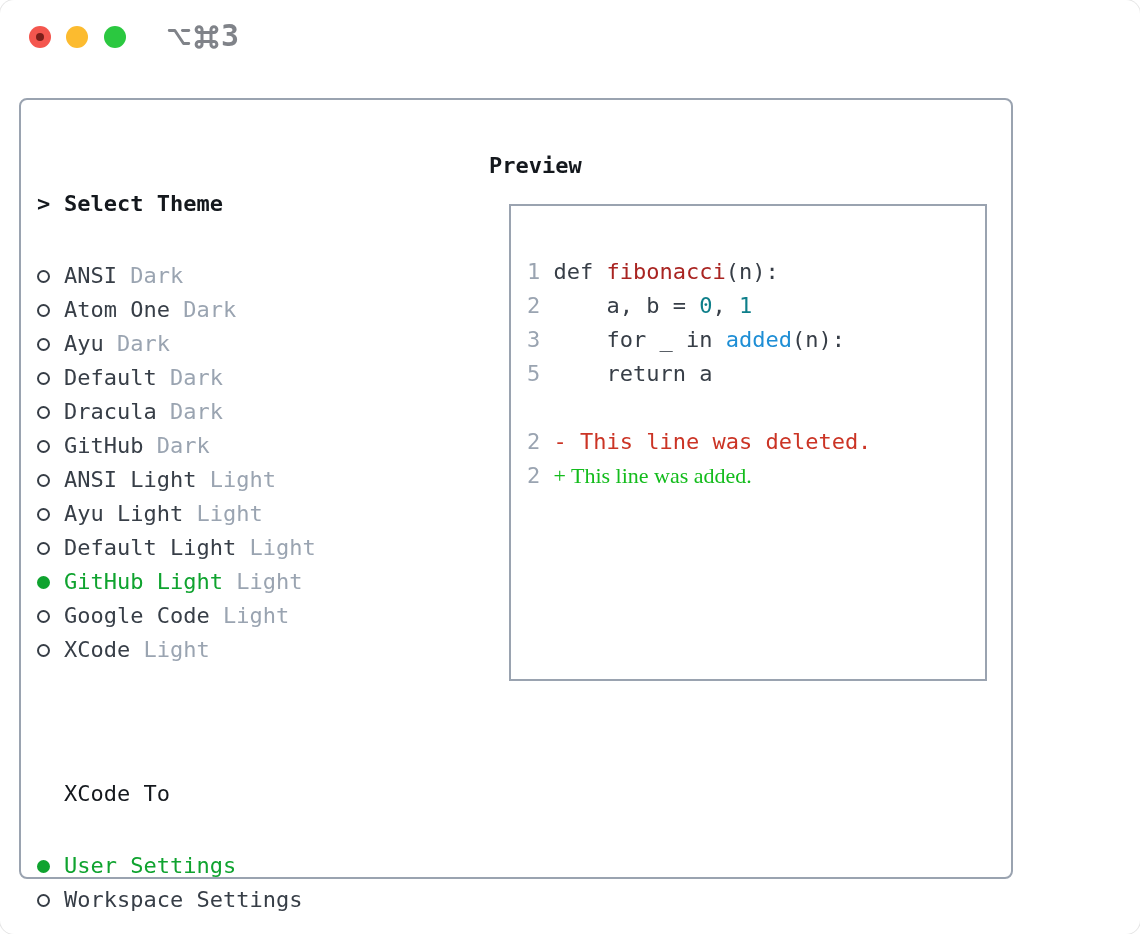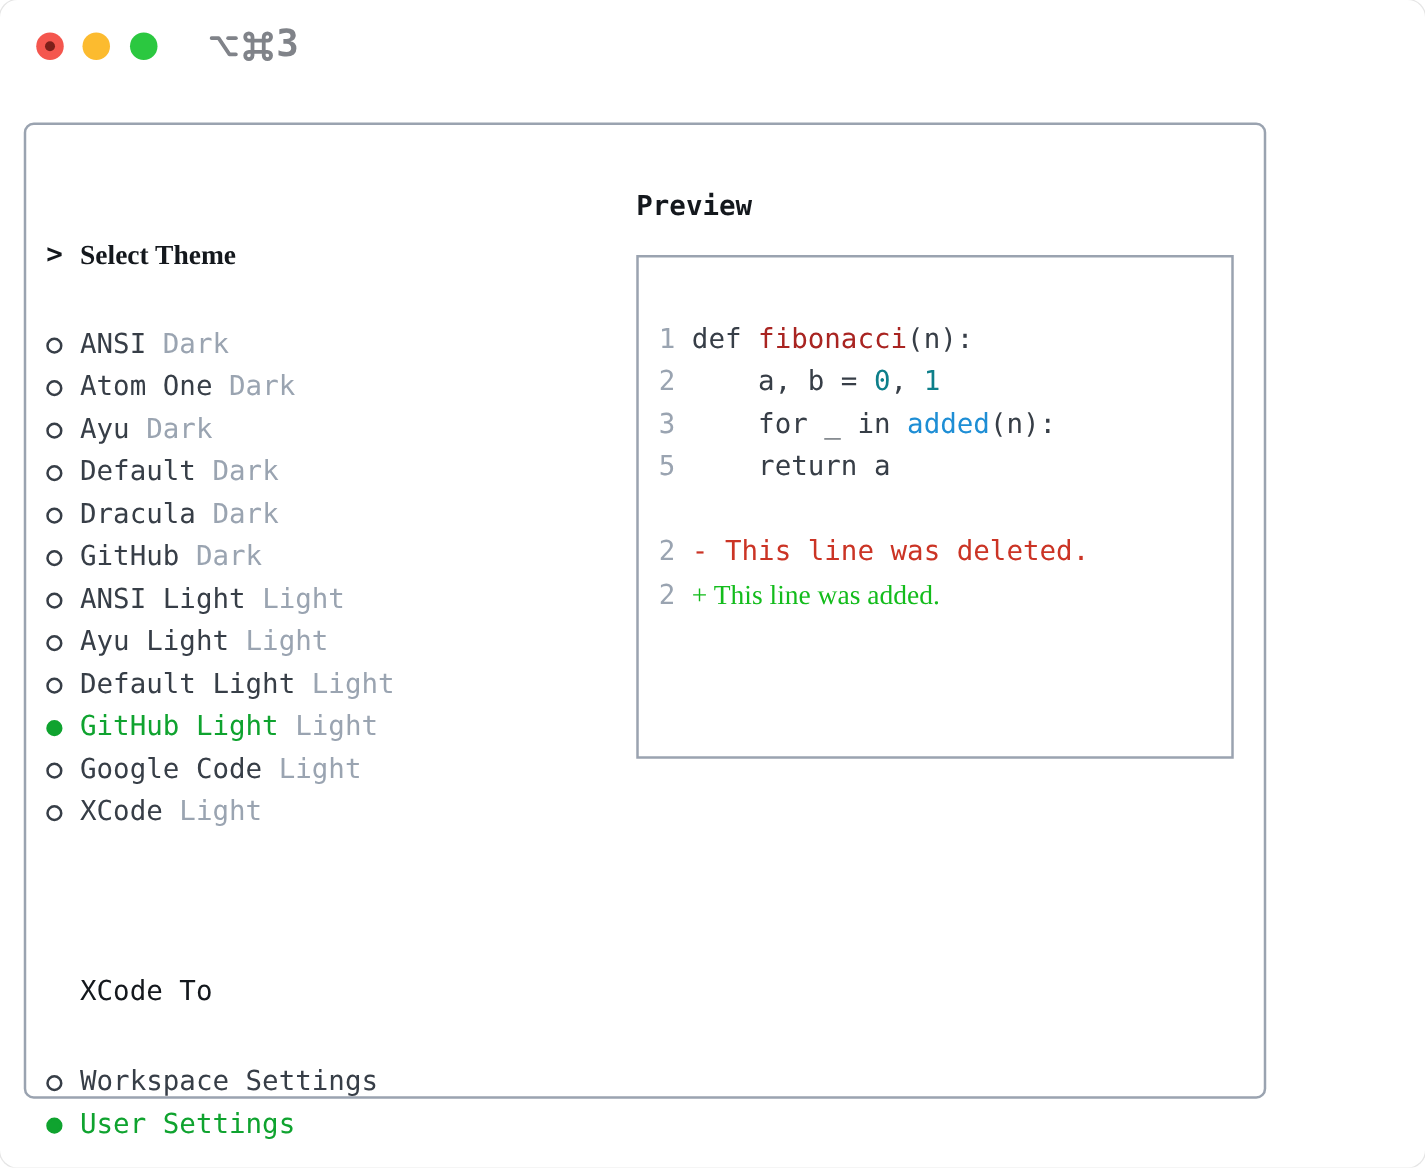--- a/index.html
+++ b/index.html
@@ -20,31 +20,31 @@
   .title-num{font-size:30px;font-weight:bold;line-height:34px;transform:translateY(-1px);}
   
   .panel{
     position:absolute;left:19px;top:98px;width:994px;height:781px;
     border:2px solid var(--border);border-radius:8px;box-sizing:border-box;background:#fff;
   }
   .leftcol{position:absolute;left:16px;top:49px;white-space:pre;}
   .row{height:34px;line-height:34px;font-size:22px;display:flex;align-items:center;color:var(--fg_dark);}
   .row .marker{display:inline-flex;width:27px;align-items:center;flex:none;}
   .cursor{font-weight:bold;color:var(--heading);font-size:22px;}
-  .hdr{font-weight:bold;color:var(--heading);font-family:Liberation Serif, serif;}
+  .hdr{font-weight:bold;color:var(--heading);}
   .hdr2{color:var(--heading);}
   .radio{width:13px;height:13px;border:2px solid var(--fg_dark);border-radius:50%;box-sizing:border-box;}
   .radio.filled{border-color:var(--accent_green);background:var(--accent_green);}
   .theme-row.selected .t-name{color:var(--accent_green);}
   .t-variant{color:var(--muted);}
   .apply-row.selected .t-name{color:var(--accent_green);}
   
-  .preview-label{position:absolute;left:488px;top:49px;height:34px;line-height:34px;font-size:22px;font-weight:bold;color:var(--heading);}
+  .preview-label{position:absolute;left:468px;top:49px;height:34px;line-height:34px;font-size:22px;font-weight:bold;color:var(--heading);}
   .preview-box{
-    position:absolute;left:488px;top:104px;width:478px;height:403px;
+    position:absolute;left:488px;top:104px;width:478px;height:477px;
     border:2px solid var(--border);box-sizing:border-box;background:#fff;
     padding:49px 0 0 16px;overflow:hidden;
   }
   .code-line{height:34px;line-height:34px;font-size:22px;white-space:pre;color:var(--fg_dark);}
   .ln{display:inline-block;width:2ch;color:var(--muted);}
   .seg-code{color:var(--fg_dark);}
   .seg-function{color:var(--func_red);}
   .seg-number{color:var(--num_teal);}
   .seg-builtin{color:var(--call_blue);}
   .seg-context{color:var(--muted);}
@@ -82,21 +82,21 @@
 
     <div class="leftcol">
       <div class="row">
         <span class="marker"><span class="cursor">&gt;</span></span><span class="hdr">Select Theme</span>
       </div>
       <div id="theme-list"><div class="row theme-row"><span class="marker"><span class="radio"></span></span><span class="t-name">ANSI </span><span class="t-variant">Dark</span></div><div class="row theme-row"><span class="marker"><span class="radio"></span></span><span class="t-name">Atom One </span><span class="t-variant">Dark</span></div><div class="row theme-row"><span class="marker"><span class="radio"></span></span><span class="t-name">Ayu </span><span class="t-variant">Dark</span></div><div class="row theme-row"><span class="marker"><span class="radio"></span></span><span class="t-name">Default </span><span class="t-variant">Dark</span></div><div class="row theme-row"><span class="marker"><span class="radio"></span></span><span class="t-name">Dracula </span><span class="t-variant">Dark</span></div><div class="row theme-row"><span class="marker"><span class="radio"></span></span><span class="t-name">GitHub </span><span class="t-variant">Dark</span></div><div class="row theme-row"><span class="marker"><span class="radio"></span></span><span class="t-name">ANSI Light </span><span class="t-variant">Light</span></div><div class="row theme-row"><span class="marker"><span class="radio"></span></span><span class="t-name">Ayu Light </span><span class="t-variant">Light</span></div><div class="row theme-row"><span class="marker"><span class="radio"></span></span><span class="t-name">Default Light </span><span class="t-variant">Light</span></div><div class="row theme-row selected"><span class="marker"><span class="radio filled"></span></span><span class="t-name">GitHub Light </span><span class="t-variant">Light</span></div><div class="row theme-row"><span class="marker"><span class="radio"></span></span><span class="t-name">Google Code </span><span class="t-variant">Light</span></div><div class="row theme-row"><span class="marker"><span class="radio"></span></span><span class="t-name">XCode </span><span class="t-variant">Light</span></div></div>
       <div class="row"></div>
       <div class="row">
         <span class="marker"></span><span class="hdr2">XCode To</span>
       </div>
-      <div id="apply-list"><div class="row apply-row"><span class="marker"><span class="radio"></span></span><span class="t-name">Workspace Settings</span></div><div class="row apply-row selected"><span class="marker"><span class="radio filled"></span></span><span class="t-name">User Settings</span></div></div>
+      <div id="apply-list"><div class="row apply-row selected"><span class="marker"><span class="radio filled"></span></span><span class="t-name">User Settings</span></div><div class="row apply-row"><span class="marker"><span class="radio"></span></span><span class="t-name">Workspace Settings</span></div></div>
       
     </div>
 
     <div class="preview-label">Preview</div>
     <div class="preview-box" id="preview-box">
         <div class="code-line"><span class="ln">1</span><span class="seg-code">def </span><span class="seg-function">fibonacci</span><span class="seg-code">(n):</span></div>
         <div class="code-line"><span class="ln">2</span><span class="seg-code">    a, b = </span><span class="seg-number">0</span><span class="seg-code">, </span><span class="seg-number">1</span></div>
         <div class="code-line"><span class="ln">3</span><span class="seg-code">    for _ in </span><span class="seg-builtin">added</span><span class="seg-code">(n):</span></div>
         <div class="code-line"><span class="ln">5</span><span class="seg-code">    return a</span></div>
         <div class="code-line"><span class="ln"></span></div>

